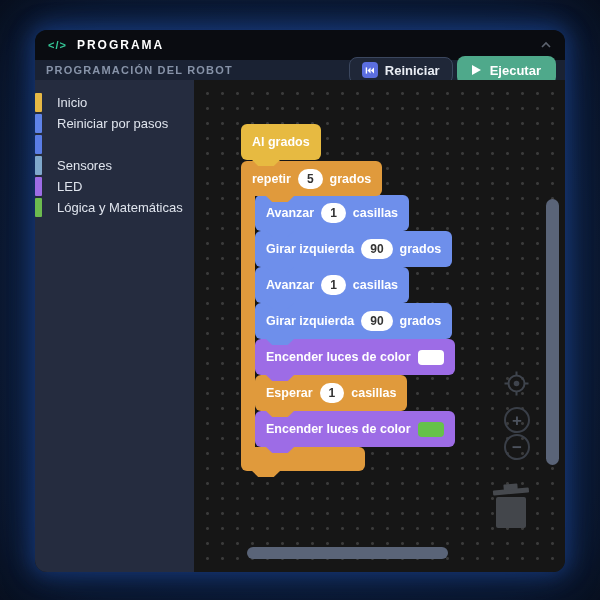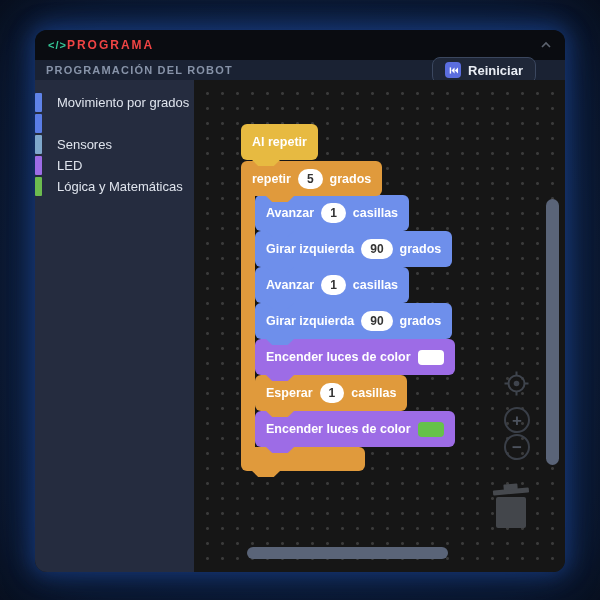--- a/index.html
+++ b/index.html
@@ -5,28 +5,28 @@
   html,body{margin:0;padding:0;background:#060b14;}
   *{box-sizing:border-box;font-family:"Liberation Sans",sans-serif;}
   .stage{position:relative;width:600px;height:600px;overflow:hidden;
     background:radial-gradient(circle at 50% 52%, #122440 0%, #0c1830 45%, #070d1a 100%);}
   .window{position:absolute;left:35px;top:30px;width:530px;height:542px;border-radius:12px;
     overflow:hidden;display:flex;flex-direction:column;background:#161616;
     box-shadow:0 0 22px 4px rgba(41,98,210,.45), 0 0 70px 18px rgba(29,78,160,.30), 0 8px 30px rgba(0,0,0,.65);}
   
   .titlebar{height:30px;background:#0a0c11;display:flex;align-items:center;padding:0 13px;flex:0 0 auto;}
   .code-ic{color:#35c797;font-weight:bold;font-size:11px;letter-spacing:1px;}
-  .wtitle{color:#ef4444;font-size:12px;font-weight:bold;letter-spacing:2px;}
+  .wtitle{color:#ffffff;font-size:12px;font-weight:bold;letter-spacing:2px;margin-left:10px;}
   .tb-spacer{flex:1;}
   .chev{width:12px;height:12px;opacity:.75;}
   
   .toolbar{height:20px;background:#1a2233;display:flex;align-items:center;padding:0 9px 0 11px;flex:0 0 auto;}
   .section-label{color:#8793a8;font-size:11px;font-weight:bold;letter-spacing:1.2px;}
   .btn{display:inline-flex;align-items:center;border-radius:8px;cursor:pointer;font-weight:bold;font-size:13px;}
-  .btn-reset{height:27px;background:#1f2738;border:1px solid #3b475f;color:#e9edf4;padding:0 12px;gap:7px;margin-right:20px;}
+  .btn-reset{height:27px;background:#1f2738;border:1px solid #3b475f;color:#e9edf4;padding:0 12px;gap:7px;margin-right:4px;}
   .rewind-sq{width:16px;height:16px;background:#5b6ee0;border-radius:4px;display:flex;align-items:center;justify-content:center;}
   .btn-run{height:29px;background:#4fa98b;color:#ffffff;padding:0 15px;gap:9px;}
   .play-tri{width:0;height:0;border-left:9px solid #fff;border-top:5.5px solid transparent;border-bottom:5.5px solid transparent;}
   
   .wbody{flex:1;display:flex;min-height:0;}
   .sidebar{width:159px;background:#252c3f;padding-top:12px;flex:0 0 auto;}
   .cat{display:flex;align-items:center;height:21px;cursor:pointer;}
   .cat-bar{width:7px;height:19px;margin-right:15px;border-radius:1px;flex:0 0 auto;}
   .cat-label{color:#dfe4ed;font-size:13px;white-space:nowrap;}
   
@@ -77,28 +77,36 @@
       <div class="btn btn-reset">
         <span class="rewind-sq">
           <svg width="11" height="11" viewBox="0 0 16 16">
             <rect x="2.5" y="3.5" width="2" height="9" fill="#fff"></rect>
             <path d="M9.5 3.5 L5 8 L9.5 12.5 Z" fill="#fff"></path>
             <path d="M14.5 3.5 L10 8 L14.5 12.5 Z" fill="#fff"></path>
           </svg>
         </span>
         <span>Reiniciar</span>
       </div>
+      <div class="btn btn-run">
+        <span class="play-tri"></span>
+        <span>Ejecutar</span>
+      </div>
     </div>
 
     <div class="wbody">
 
       <div class="sidebar">
         <div class="cat">
+          <span class="cat-bar" style="background-color: rgb(230, 184, 69);"></span>
+          <span class="cat-label">Inicio</span>
+        </div>
+        <div class="cat">
           <span class="cat-bar" style="background-color: rgb(95, 131, 232);"></span>
-          <span class="cat-label">Movimiento por grados</span>
+          <span class="cat-label">Reiniciar por pasos</span>
         </div>
         <div class="cat">
           <span class="cat-bar" style="background-color: rgb(90, 125, 230);"></span>
         </div>
         <div class="cat">
           <span class="cat-bar" style="background-color: rgb(127, 168, 204);"></span>
           <span class="cat-label">Sensores</span>
         </div>
         <div class="cat">
           <span class="cat-bar" style="background-color: rgb(157, 108, 230);"></span>
@@ -106,21 +114,21 @@
         </div>
         <div class="cat">
           <span class="cat-bar" style="background-color: rgb(108, 187, 79);"></span>
           <span class="cat-label">Lógica y Matemáticas</span>
         </div>
       </div>
 
       <div class="canvas">
 
         <div class="blk z30" style="left: 47px; top: 44px; background-color: rgb(231, 186, 65);">
-          <span>Al repetir</span>
+          <span>Al grados</span>
         </div>
 
         <div class="blk c-top z25" style="left: 47px; top: 81px; height: 35px; min-width: 124px; background-color: rgb(224, 154, 60);">
           <span>repetir</span>
           <span class="oval">5</span>
           <span>grados</span>
         </div>
 
         <div class="c-spine z16" style="left:47px;top:112px;height:257px;background:#e09a3c;"></div>
 

